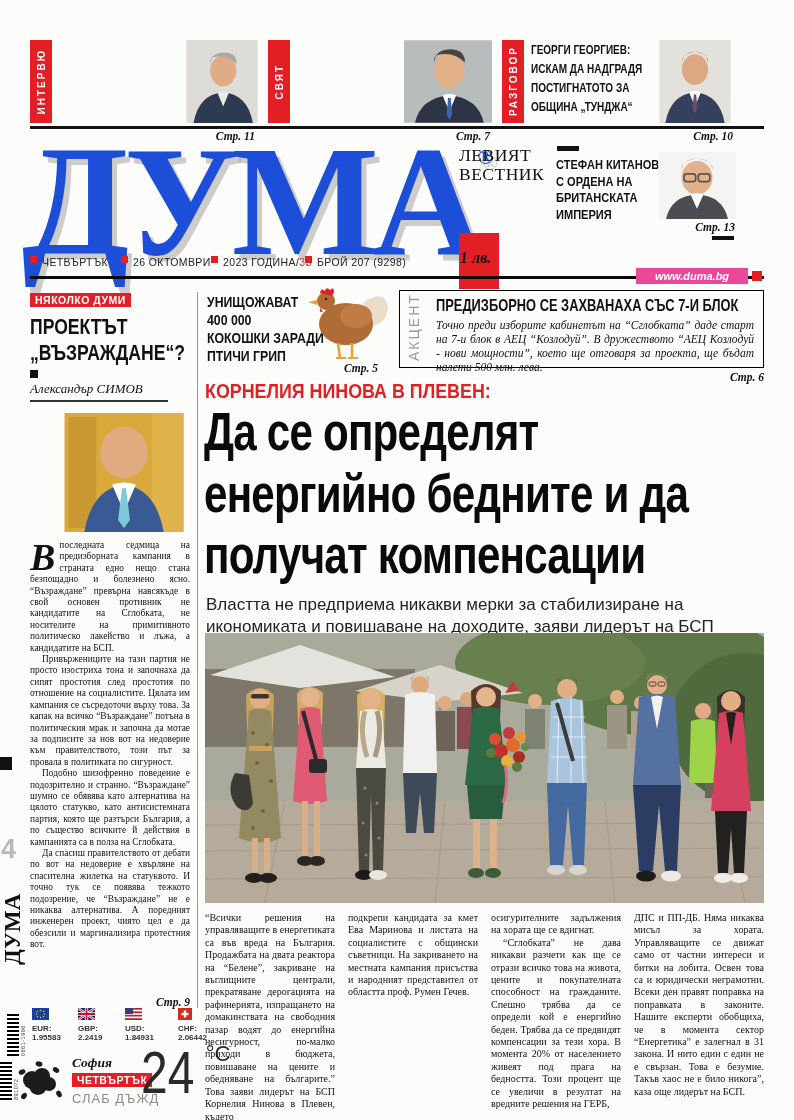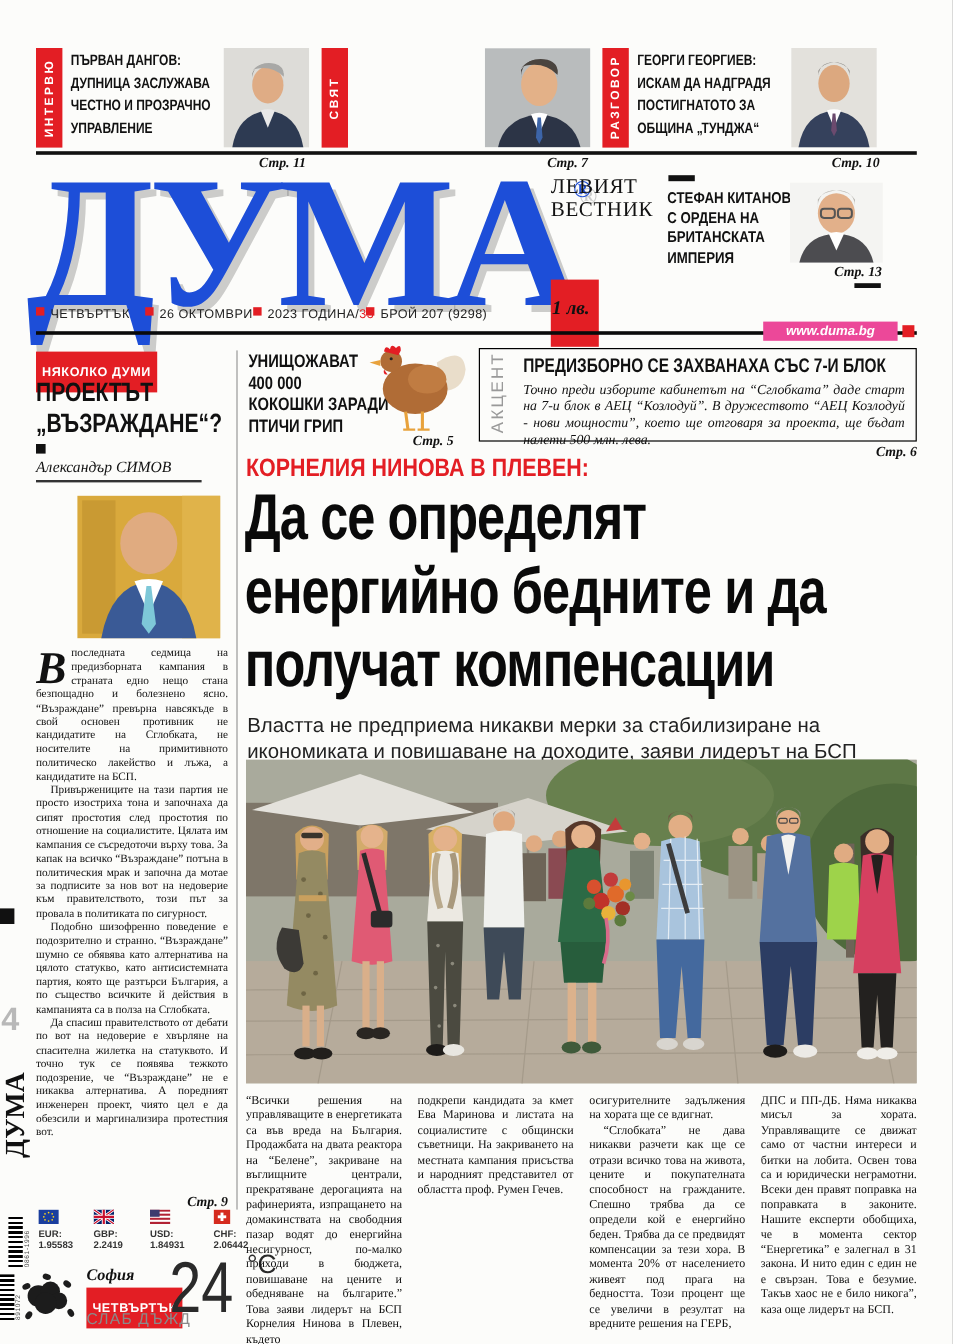--- a/index.html
+++ b/index.html
@@ -36,36 +36,30 @@
   .bodytext p+p{text-indent:12px}
   #opinion-body{font-size:9.4px;line-height:11.4px}
   #opinion-body p:first-child::first-letter{float:left;font-style:italic;font-weight:bold;font-size:38px;line-height:30px;padding:2px 4px 0 0}
   .col{font-size:10px;line-height:12.4px}
   .akc-body{font-family:"Liberation Serif",serif;font-style:italic;font-size:11.5px;line-height:14px;text-align:justify}
   .barcode{background:repeating-linear-gradient(180deg,#000 0 2px,#fff 2px 4px)}
   .bcnum{font-size:5.5px;color:#444;letter-spacing:.5px}
   .cur{position:absolute;top:1008px;width:46px}
   .cur .code,.cur .val{display:block;font-size:8px;font-weight:bold;color:#333;line-height:9px}
   .cur svg{display:block;margin-bottom:4px}
-  .wbox{display:inline-block;color:#fff;font-size:10.5px;font-weight:bold;padding:11px 5px;letter-spacing:.5px}
+  .wbox{display:inline-block;color:#fff;font-size:10.5px;font-weight:bold;padding:1px 5px;letter-spacing:.5px}
 </style>
 </head>
 <body>
 
 <div id="page">
 
   <div class="teaser" style="left:30px;width:228px">
     <div class="vlabel redbg">
         <span>ИНТЕРВЮ</span>
-      </div>
-    <div class="abs lines t-title" style="left:29px;top:1px;width:130px">
-        <p>ПЪРВАН ДАНГОВ:</p>
-        <p>ДУПНИЦА ЗАСЛУЖАВА</p>
-        <p>ЧЕСТНО И ПРОЗРАЧНО</p>
-        <p>УПРАВЛЕНИЕ</p>
       </div>
     <svg class="abs" style="right:0;top:0" width="72" height="83" viewBox="0 0 60 70">
       <rect width="60" height="70" fill="#dddcd8"></rect>
       <ellipse cx="31" cy="26" rx="11" ry="13" fill="#dfac85"></ellipse>
       <path d="M20 25 Q19 11 31 11 Q43 11 42 25 L42 18 Q40 12 31 11 Q22 12 20 18 Z" fill="#9a9a98"></path>
       <path d="M20 16 Q26 9 36 11 Q43 13 42 20 Q36 14 28 14 Q22 14 20 16 Z" fill="#a8a8a6"></path>
       <path d="M6 70 Q10 46 31 44 Q52 46 56 70 Z" fill="#2d3a52"></path>
       <path d="M26 44 L31 56 L36 44 Q31 42 26 44 Z" fill="#e9e9e9"></path>
     </svg>
   </div>

